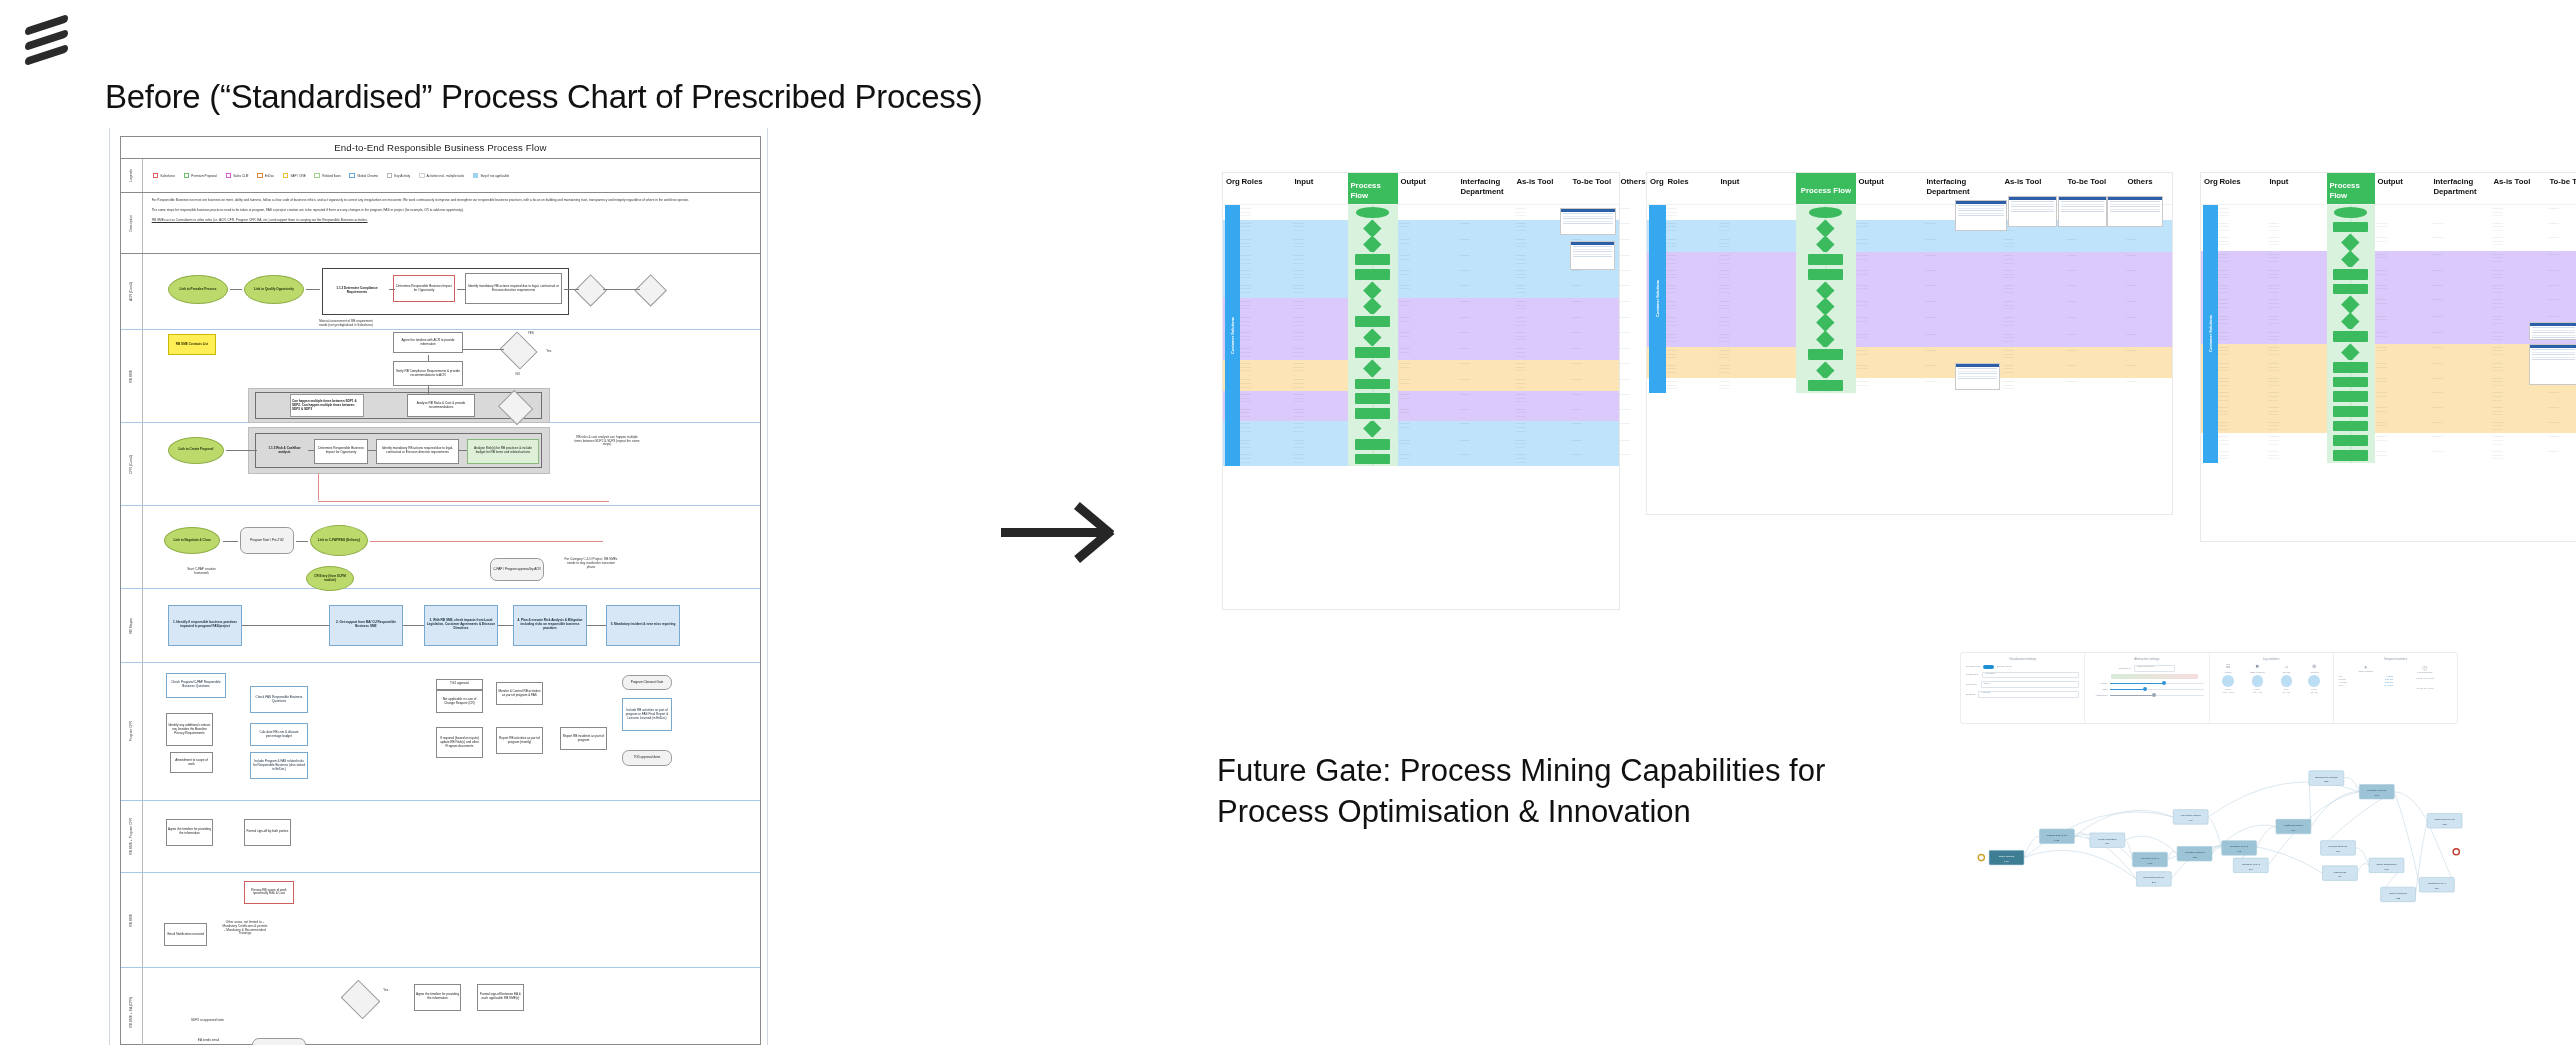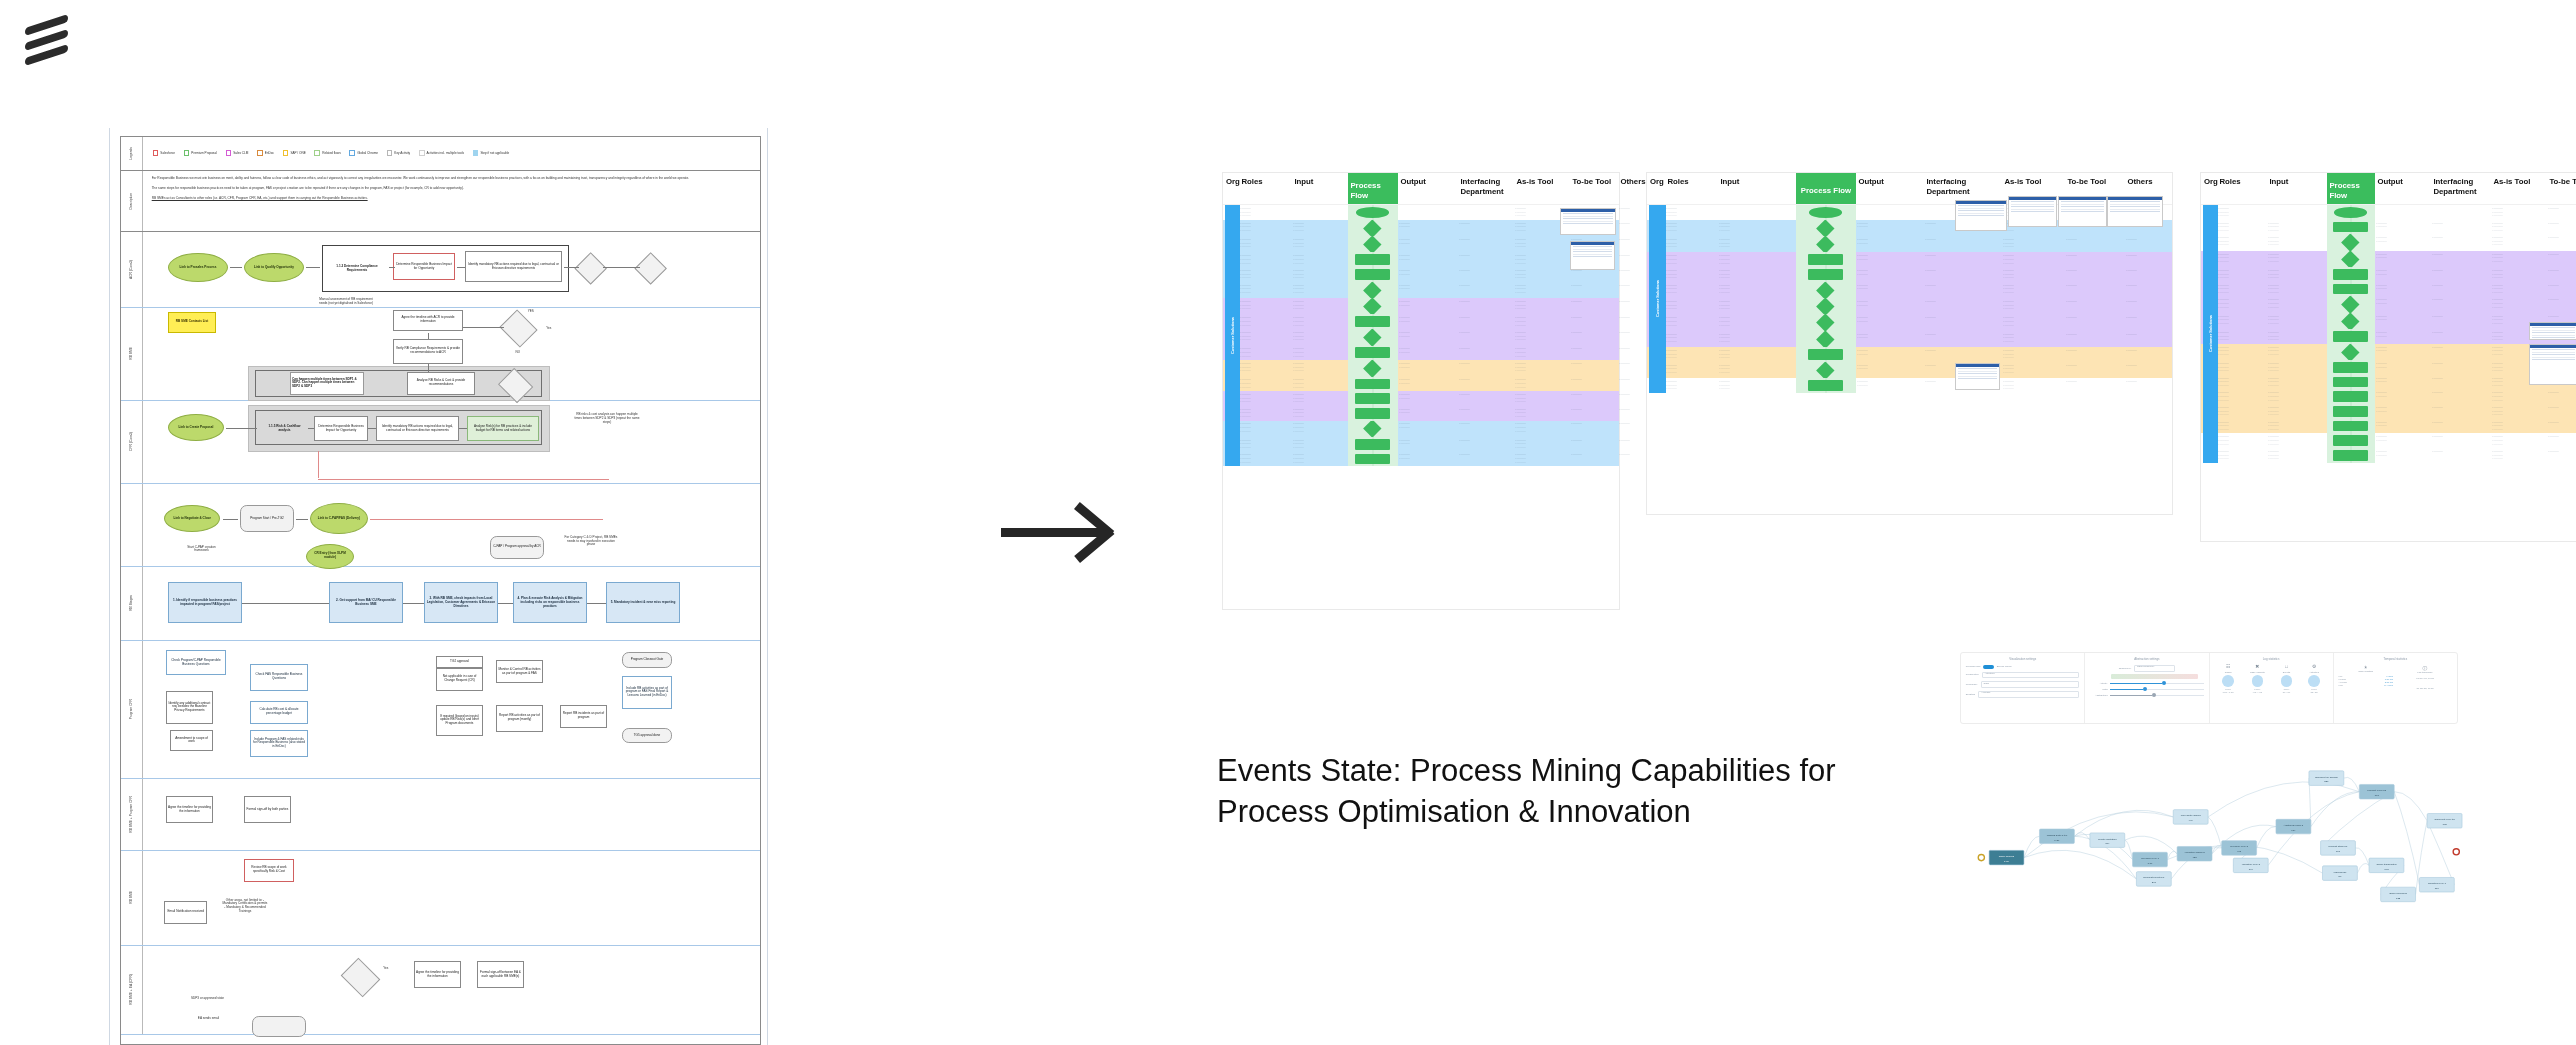--- a/index.html
+++ b/index.html
@@ -162,28 +162,30 @@
 <body>
 
 <div class="slide">
 
   <div class="logo">
     <div class="bar b1"></div>
     <div class="bar b2"></div>
     <div class="bar b3"></div>
   </div>
 
+  <h1 class="heading" id="heading-before">Before (“Standardised” Process Chart of Prescribed Process)</h1>
   <div id="heading-future">
-    <span>Events State: Process Mining Capabilities for</span><br>
+    <span>Future Gate: Process Mining Capabilities for</span><br>
     <span>Process Optimisation &amp; Innovation</span>
   </div>
 
   <div id="before-chart">
     <div class="inner">
 
+      <div class="fc-title">End-to-End Responsible Business Process Flow</div>
 
       <div class="fc-legendrow">
         <div class="lbl">
           <span class="vlabel">Legends</span>
         </div>
         <div class="fc-legenditems" id="legend-items">
             <div class="lg">
               <span class="sw" style="border-color: rgb(224, 92, 92);"></span>
               <span class="tx">Salesforce</span>
             </div>

